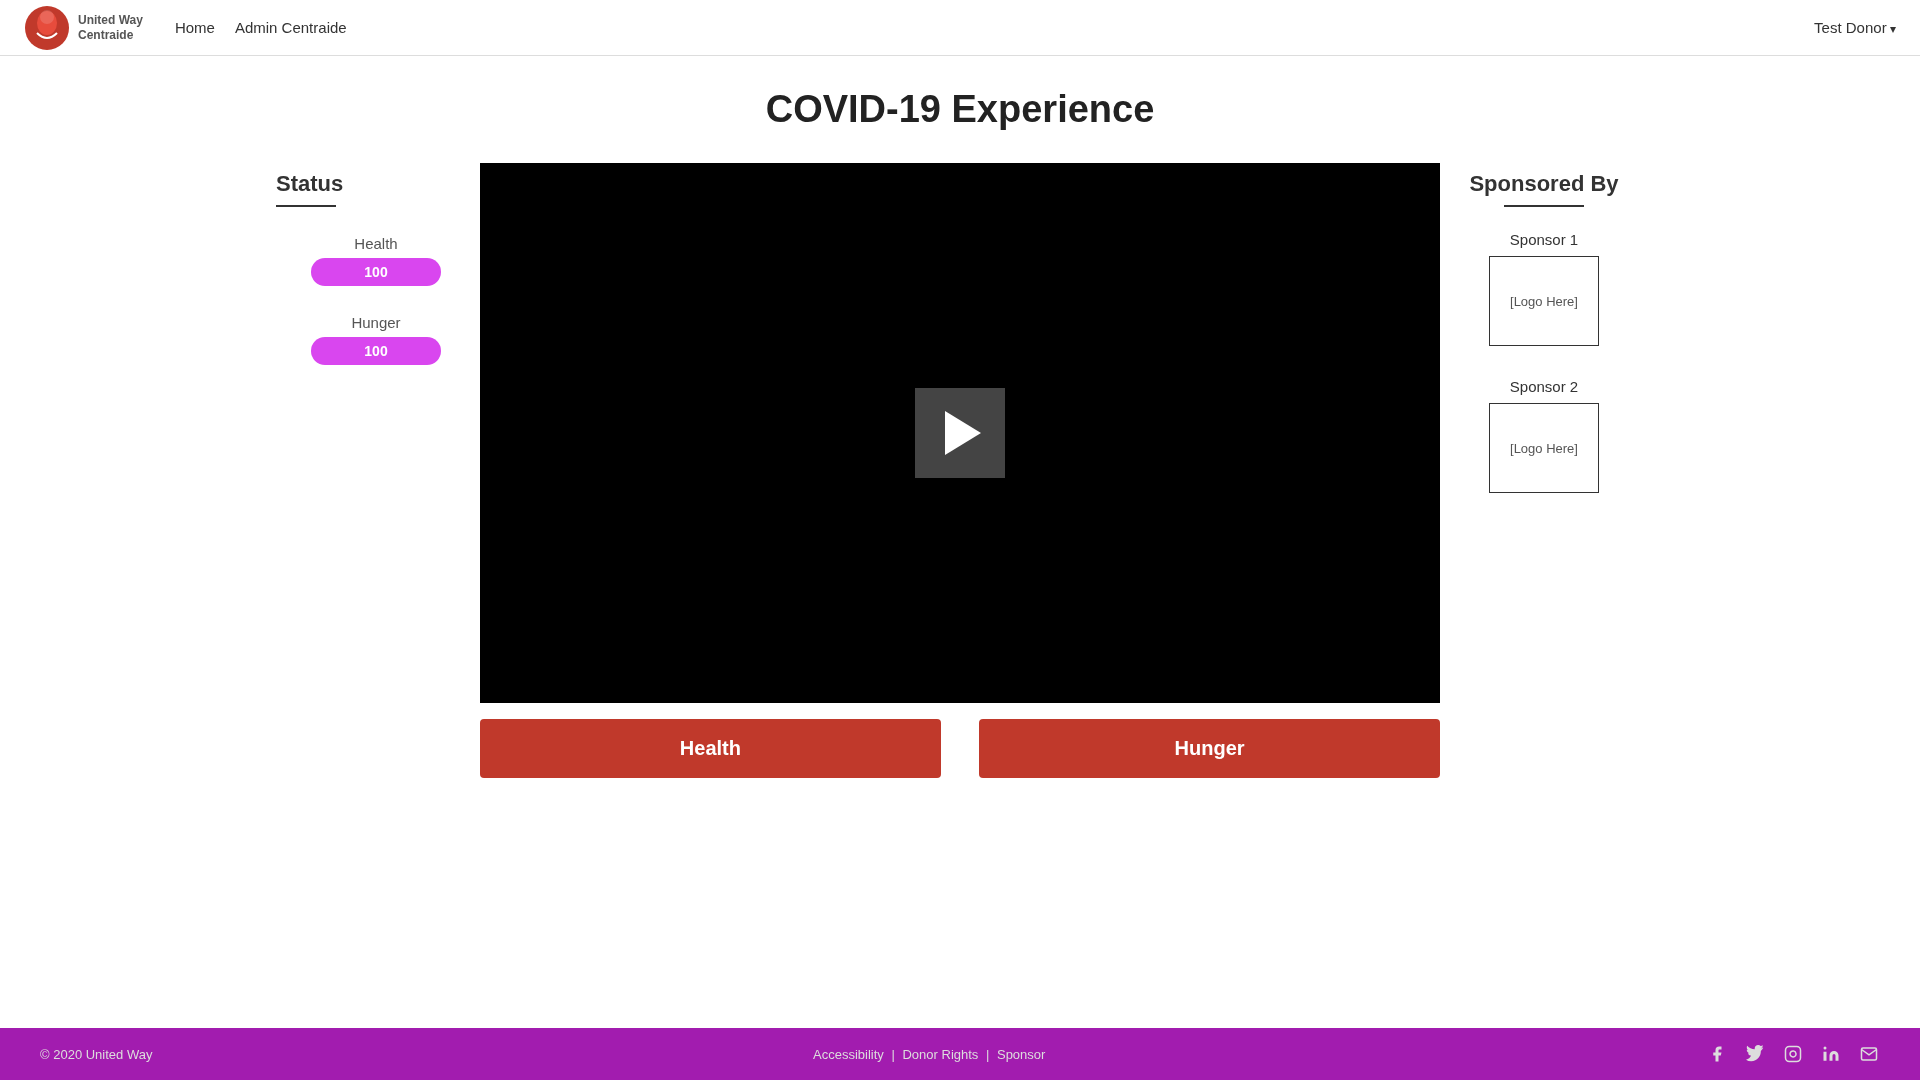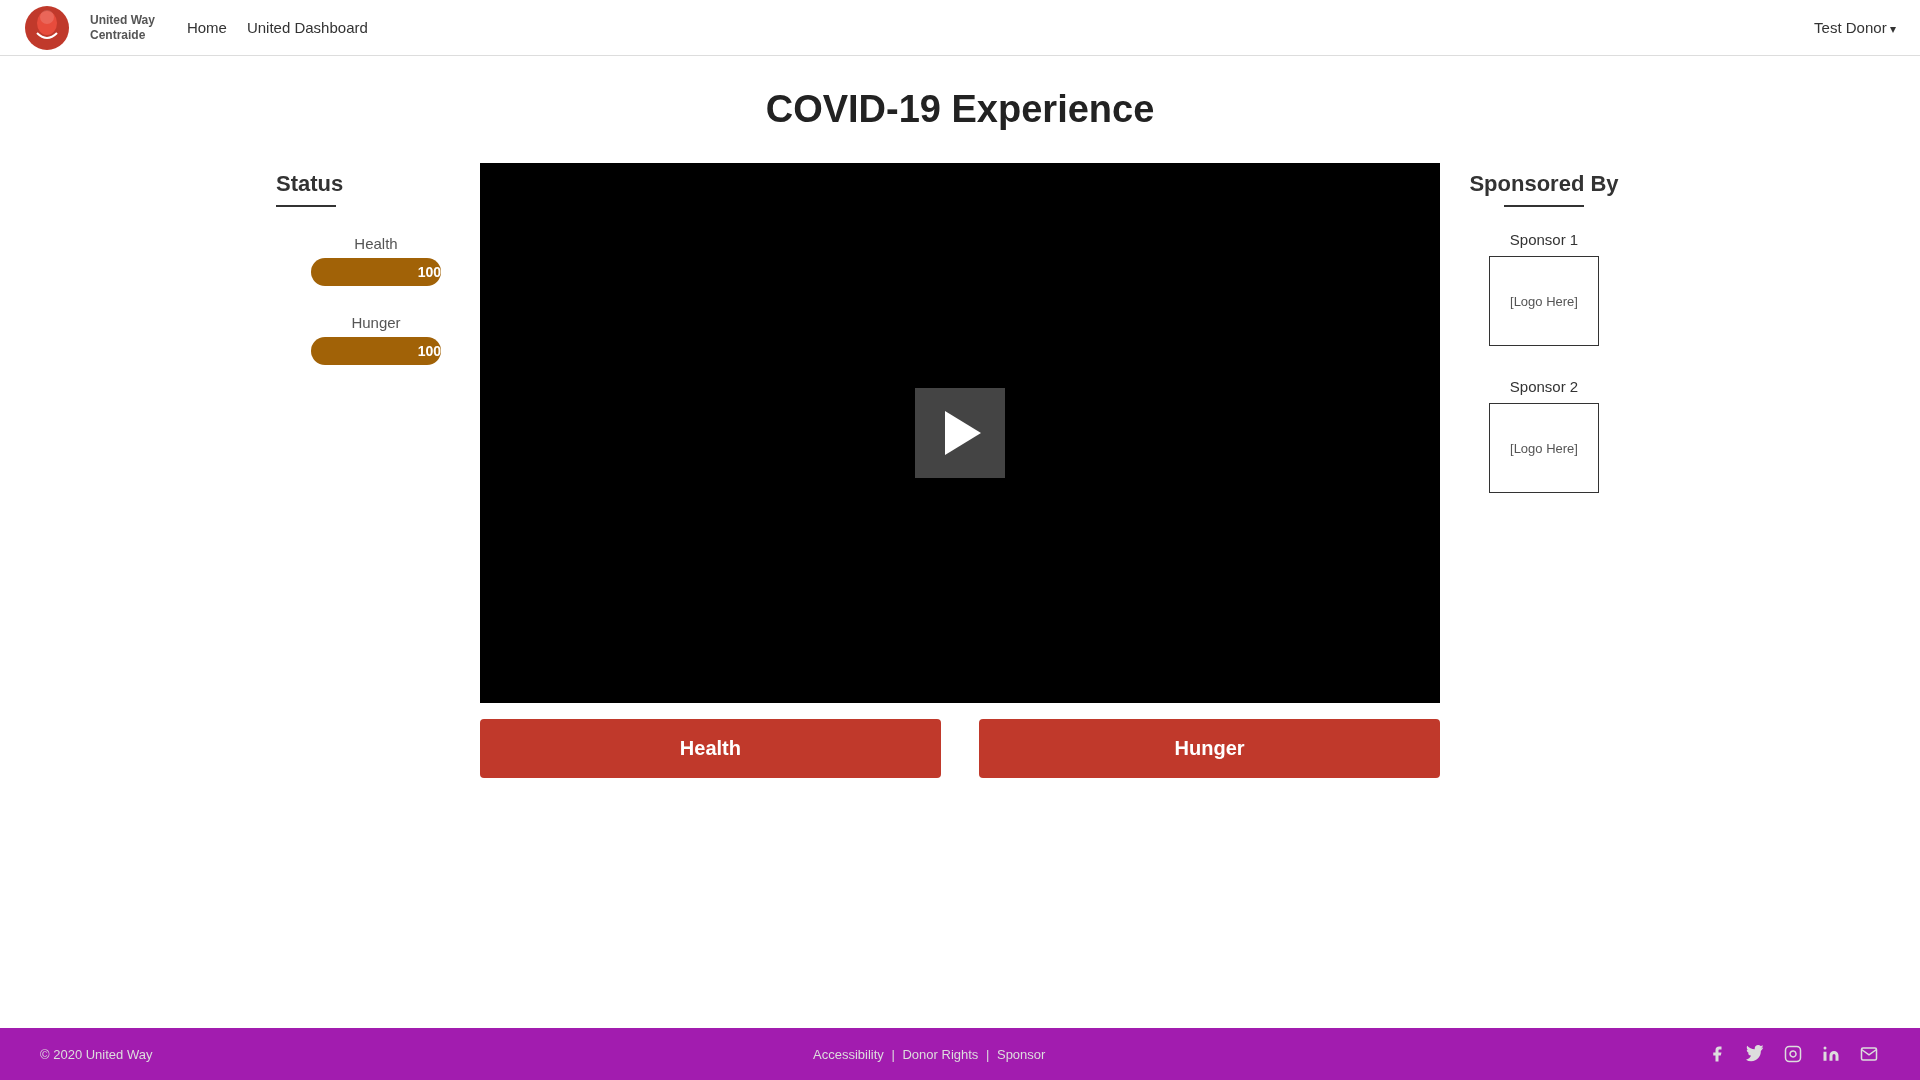--- a/index.html
+++ b/index.html
@@ -8,21 +8,21 @@
     
     .header {
       display: flex;
       align-items: center;
       justify-content: space-between;
       padding: 8px 24px;
       border-bottom: 1px solid #ddd;
       height: 56px;
     }
     .header-left { display: flex; align-items: center; gap: 32px; }
-    .logo { display: flex; align-items: center; gap: 20px; }
+    .logo { display: flex; align-items: center; gap: 8px; }
     .logo-text { font-size: 12px; font-weight: bold; color: #555; line-height: 1.2; }
     .logo-text span { display: block; }
     nav { display: flex; gap: 20px; }
     nav a { text-decoration: none; color: #333; font-size: 15px; }
     .header-right { font-size: 15px; color: #333; cursor: pointer; }
     .header-right::after { content: " ▾"; font-size: 12px; }
 
     
     .main { flex: 1; display: flex; flex-direction: column; align-items: center; padding: 32px 40px 0; }
     .page-title { font-size: 38px; font-weight: bold; color: #222; margin-bottom: 32px; }
@@ -50,26 +50,26 @@
     }
     .status-divider {
       border: none;
       border-top: 2px solid #333;
       width: 60px;
       margin-bottom: 28px;
     }
     .status-item { margin-bottom: 28px; text-align: center; }
     .status-label { font-size: 15px; color: #555; margin-bottom: 6px; }
     .status-bar-wrap {
-      background: #a16207;
+      background: #d946ef;
       border-radius: 20px;
       height: 28px;
       display: flex;
       align-items: center;
-      justify-content: flex-end;
+      justify-content: center;
       width: 130px;
       margin: 0 auto;
     }
     .status-bar-value { color: #fff; font-size: 14px; font-weight: bold; }
 
     
     .video-area {
       flex: 1;
       max-width: 960px;
     }
@@ -181,21 +181,21 @@
         <circle cx="23" cy="12" r="7" fill="#fff" opacity="0.15"></circle>
         <path d="M13 28 Q23 38 33 28" stroke="#fff" stroke-width="2" fill="none"></path>
       </svg>
       <div class="logo-text">
         <span>United Way</span>
         <span>Centraide</span>
       </div>
     </div>
     <nav>
       <a href="#">Home</a>
-      <a href="#">United Dashboard</a>
+      <a href="#">Admin Centraide</a>
     </nav>
   </div>
   <div class="header-right">Test Donor</div>
 </header>
 
 <main class="main">
   <h1 class="page-title">COVID-19 Experience</h1>
 
   <div class="content-row">
 

